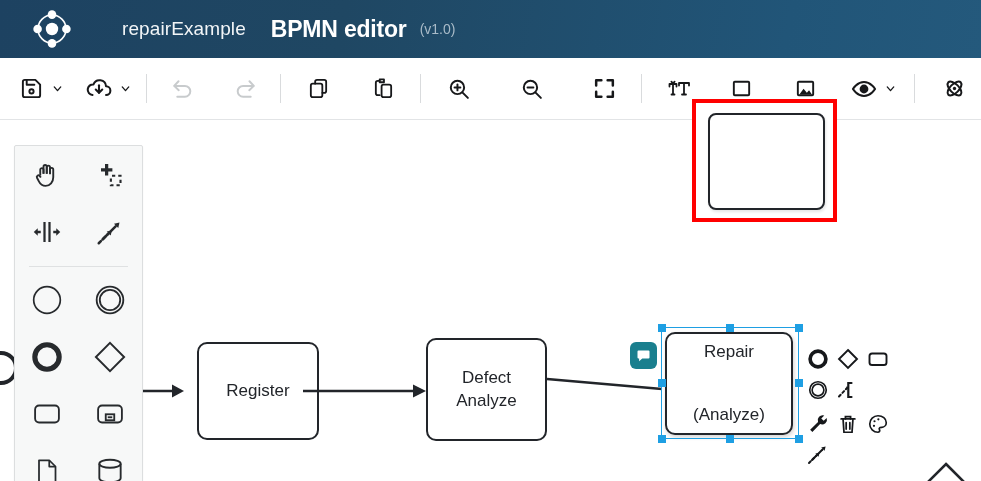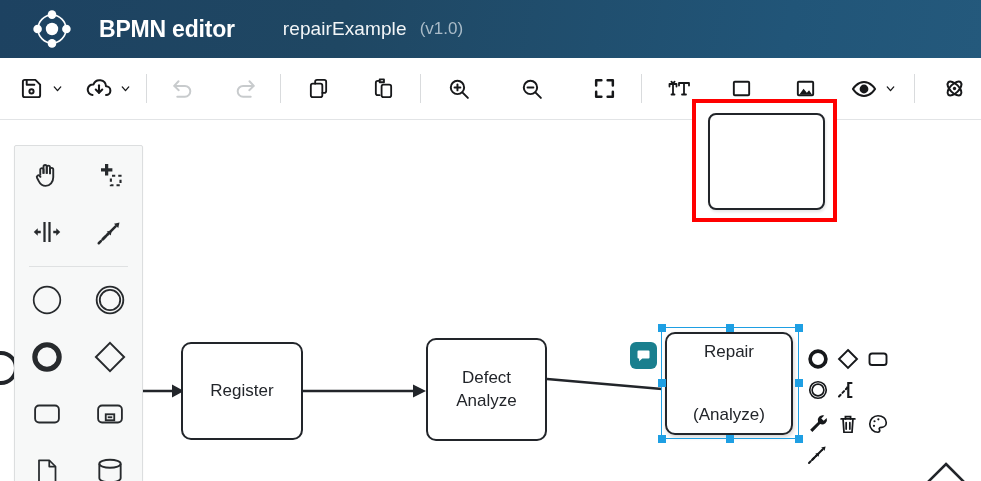--- a/index.html
+++ b/index.html
@@ -20,21 +20,21 @@
   #logo { width:44px; height:44px; margin-left:30px; position:relative; flex:0 0 auto; }
   #app-title {
     color:#ffffff; font-size:23px; font-weight:bold; letter-spacing:-0.2px;
     margin-left:25px; white-space:nowrap;
   }
   #doc-name {
     color:#f2f5f7; font-size:19px; margin-left:48px; white-space:nowrap;
     letter-spacing:0.1px;
   }
   #doc-version {
-    color:#a9bbc8; font-size:17px; margin-left:13px; white-space:nowrap;
+    color:#a9bbc8; font-size:14px; margin-left:13px; white-space:nowrap;
   }
 
   
   #toolbar {
     position:absolute; left:0; top:58px; width:981px; height:62px;
     background:#ffffff; border-bottom:1px solid #e2e4e6;
     display:flex; align-items:center;
   }
   .tb-btn {
     width:34px; height:34px; display:flex; align-items:center; justify-content:center;
@@ -124,22 +124,22 @@
     <div id="logo">
       <svg width="44" height="44" viewBox="0 0 44 44">
         <circle cx="22" cy="22" r="14" fill="none" stroke="#ffffff" stroke-width="1.6"></circle>
         <circle cx="22" cy="22" r="6.2" fill="#ffffff"></circle>
         <circle cx="22" cy="7.6" r="4.3" fill="#ffffff"></circle>
         <circle cx="22" cy="36.4" r="4.3" fill="#ffffff"></circle>
         <circle cx="7.6" cy="22" r="4.3" fill="#ffffff"></circle>
         <circle cx="36.4" cy="22" r="4.3" fill="#ffffff"></circle>
       </svg>
     </div>
+    <div id="doc-name">repairExample</div>
     <div id="app-title">BPMN editor</div>
-    <div id="doc-name">repairExample</div>
     <div id="doc-version">(v1.0)</div>
   </div>
 
   <div id="toolbar">
 
     <div class="sp" style="width:14px"></div>
 
     <div class="tb-btn">
       <svg width="23" height="23" viewBox="0 0 24 24" fill="none" stroke="currentColor" stroke-width="2" stroke-linecap="round" stroke-linejoin="round">
         <path d="M19 21H5a2 2 0 0 1-2-2V5a2 2 0 0 1 2-2h11l5 5v11a2 2 0 0 1-2 2z"></path>
@@ -301,21 +301,21 @@
 
   <div id="canvas">
 
     <div style="position:absolute;left:-16px;top:231px;width:34px;height:34px;border:4px solid #22252a;border-radius:50%;"></div>
 
     <svg style="position:absolute;left:130px;top:258px;width:60px;height:20px;overflow:visible">
       <line x1="0" y1="13" x2="42" y2="13" stroke="#22252a" stroke-width="2.6"></line>
       <polygon points="42,6.5 54,13 42,19.5" fill="#22252a"></polygon>
     </svg>
 
-    <div class="task" style="left:181px;top:222px;width:122px;height:98px;">
+    <div class="task" style="left:197px;top:222px;width:122px;height:98px;">
       <span>Register</span>
     </div>
 
     <svg style="position:absolute;left:303px;top:258px;width:130px;height:20px;overflow:visible">
       <line x1="0" y1="13" x2="110" y2="13" stroke="#22252a" stroke-width="2.6"></line>
       <polygon points="110,6.5 123,13 110,19.5" fill="#22252a"></polygon>
     </svg>
 
     <div class="task" style="left:426px;top:218px;width:121px;height:103px;flex-direction:column;">
       <span>Defect</span>

